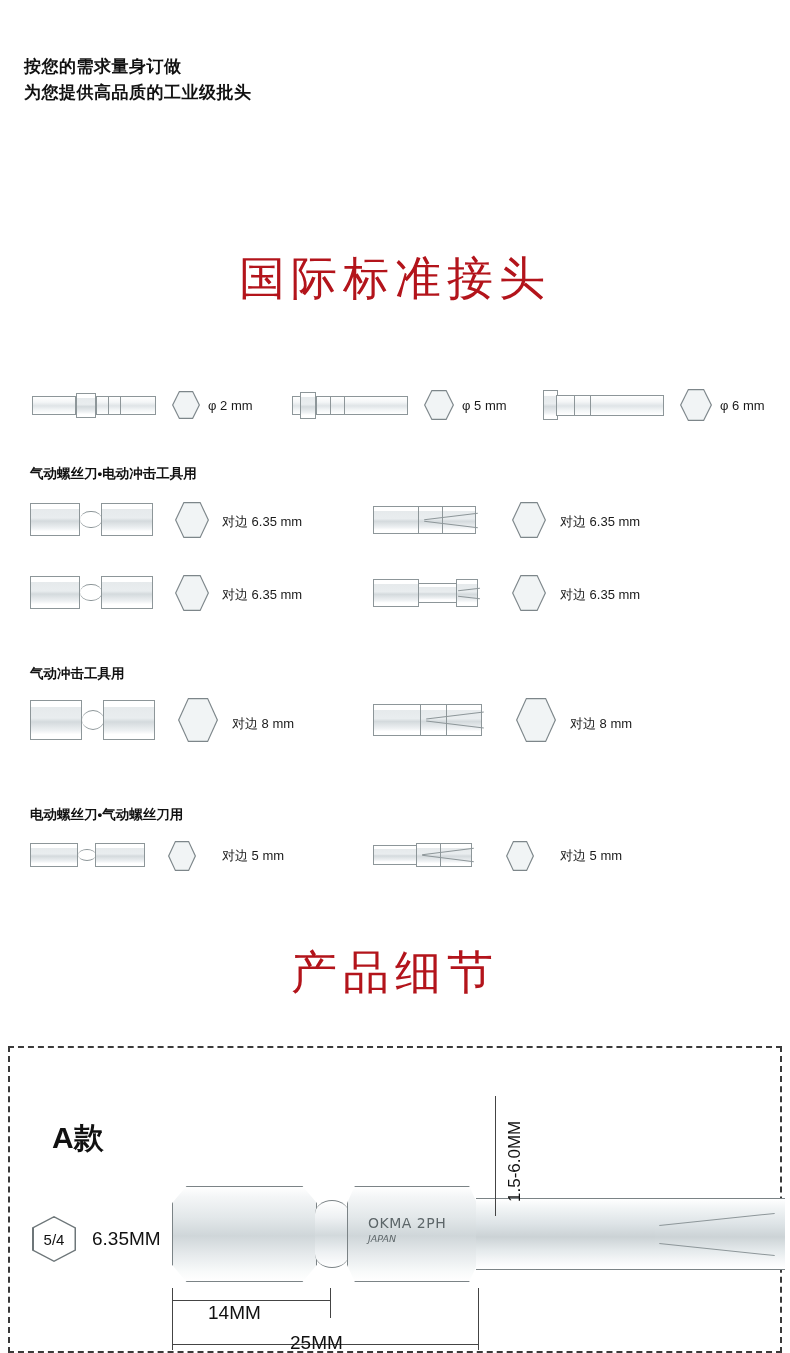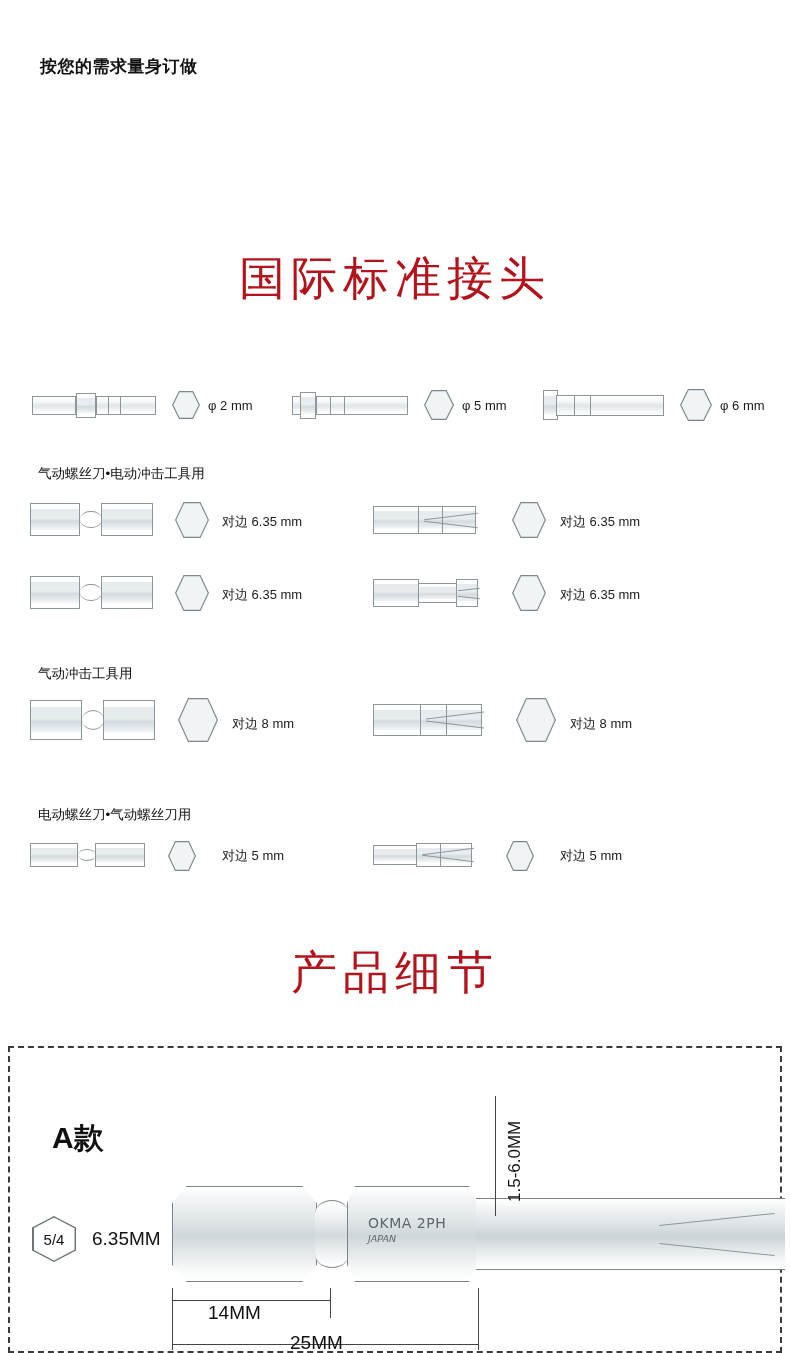--- a/index.html
+++ b/index.html
@@ -12,21 +12,21 @@
     height: 1353px;
     position: relative;
     font-family: "Liberation Sans", sans-serif;
     color: #1a1a1a;
     overflow: hidden;
   }
 
   
   .intro {
     position: absolute;
-    left: 40px;
+    left: 24px;
     top: 54px;
     font-size: 17px;
     line-height: 26px;
     font-weight: bold;
     color: #111;
     letter-spacing: 0.5px;
   }
   .intro div { white-space: nowrap; }
 
   
@@ -98,24 +98,23 @@
     position: absolute;
     font-size: 13px;
     color: #1a1a1a;
     white-space: nowrap;
     font-family: "Liberation Sans", sans-serif;
   }
 
   .group-label {
     position: absolute;
     font-size: 13.5px;
-    font-weight: normal;
+    font-weight: bold;
     color: #111;
     white-space: nowrap;
-    margin-left: 8px;
   }
 
   
   .dashed-box {
     position: absolute;
     left: 8px;
     top: 1046px;
     width: 774px;
     height: 307px;
     border: 2px dashed #3a3a3a;
@@ -262,20 +261,21 @@
     font-family: "DejaVu Sans", sans-serif;
     letter-spacing: 0.5px;
   }
   .brand .small { font-size: 9.5px; letter-spacing: 0; font-style: italic; }
 </style>
 </head>
 <body>
 
 <div class="intro">
   <div>按您的需求量身订做</div>
+  <div>为您提供高品质的工业级批头</div>
 </div>
 
 <div class="section-title" id="title-standard">国际标准接头</div>
 
 <div>
 
   <div>
     <div class="shaft flat" style="left:32px; top:396px; width:44px; height:19px;"></div>
     <div class="shaft" style="left:76px; top:393px; width:20px; height:25px;"></div>
     <div class="shaft flat" style="left:96px; top:396px; width:60px; height:19px;"></div>

